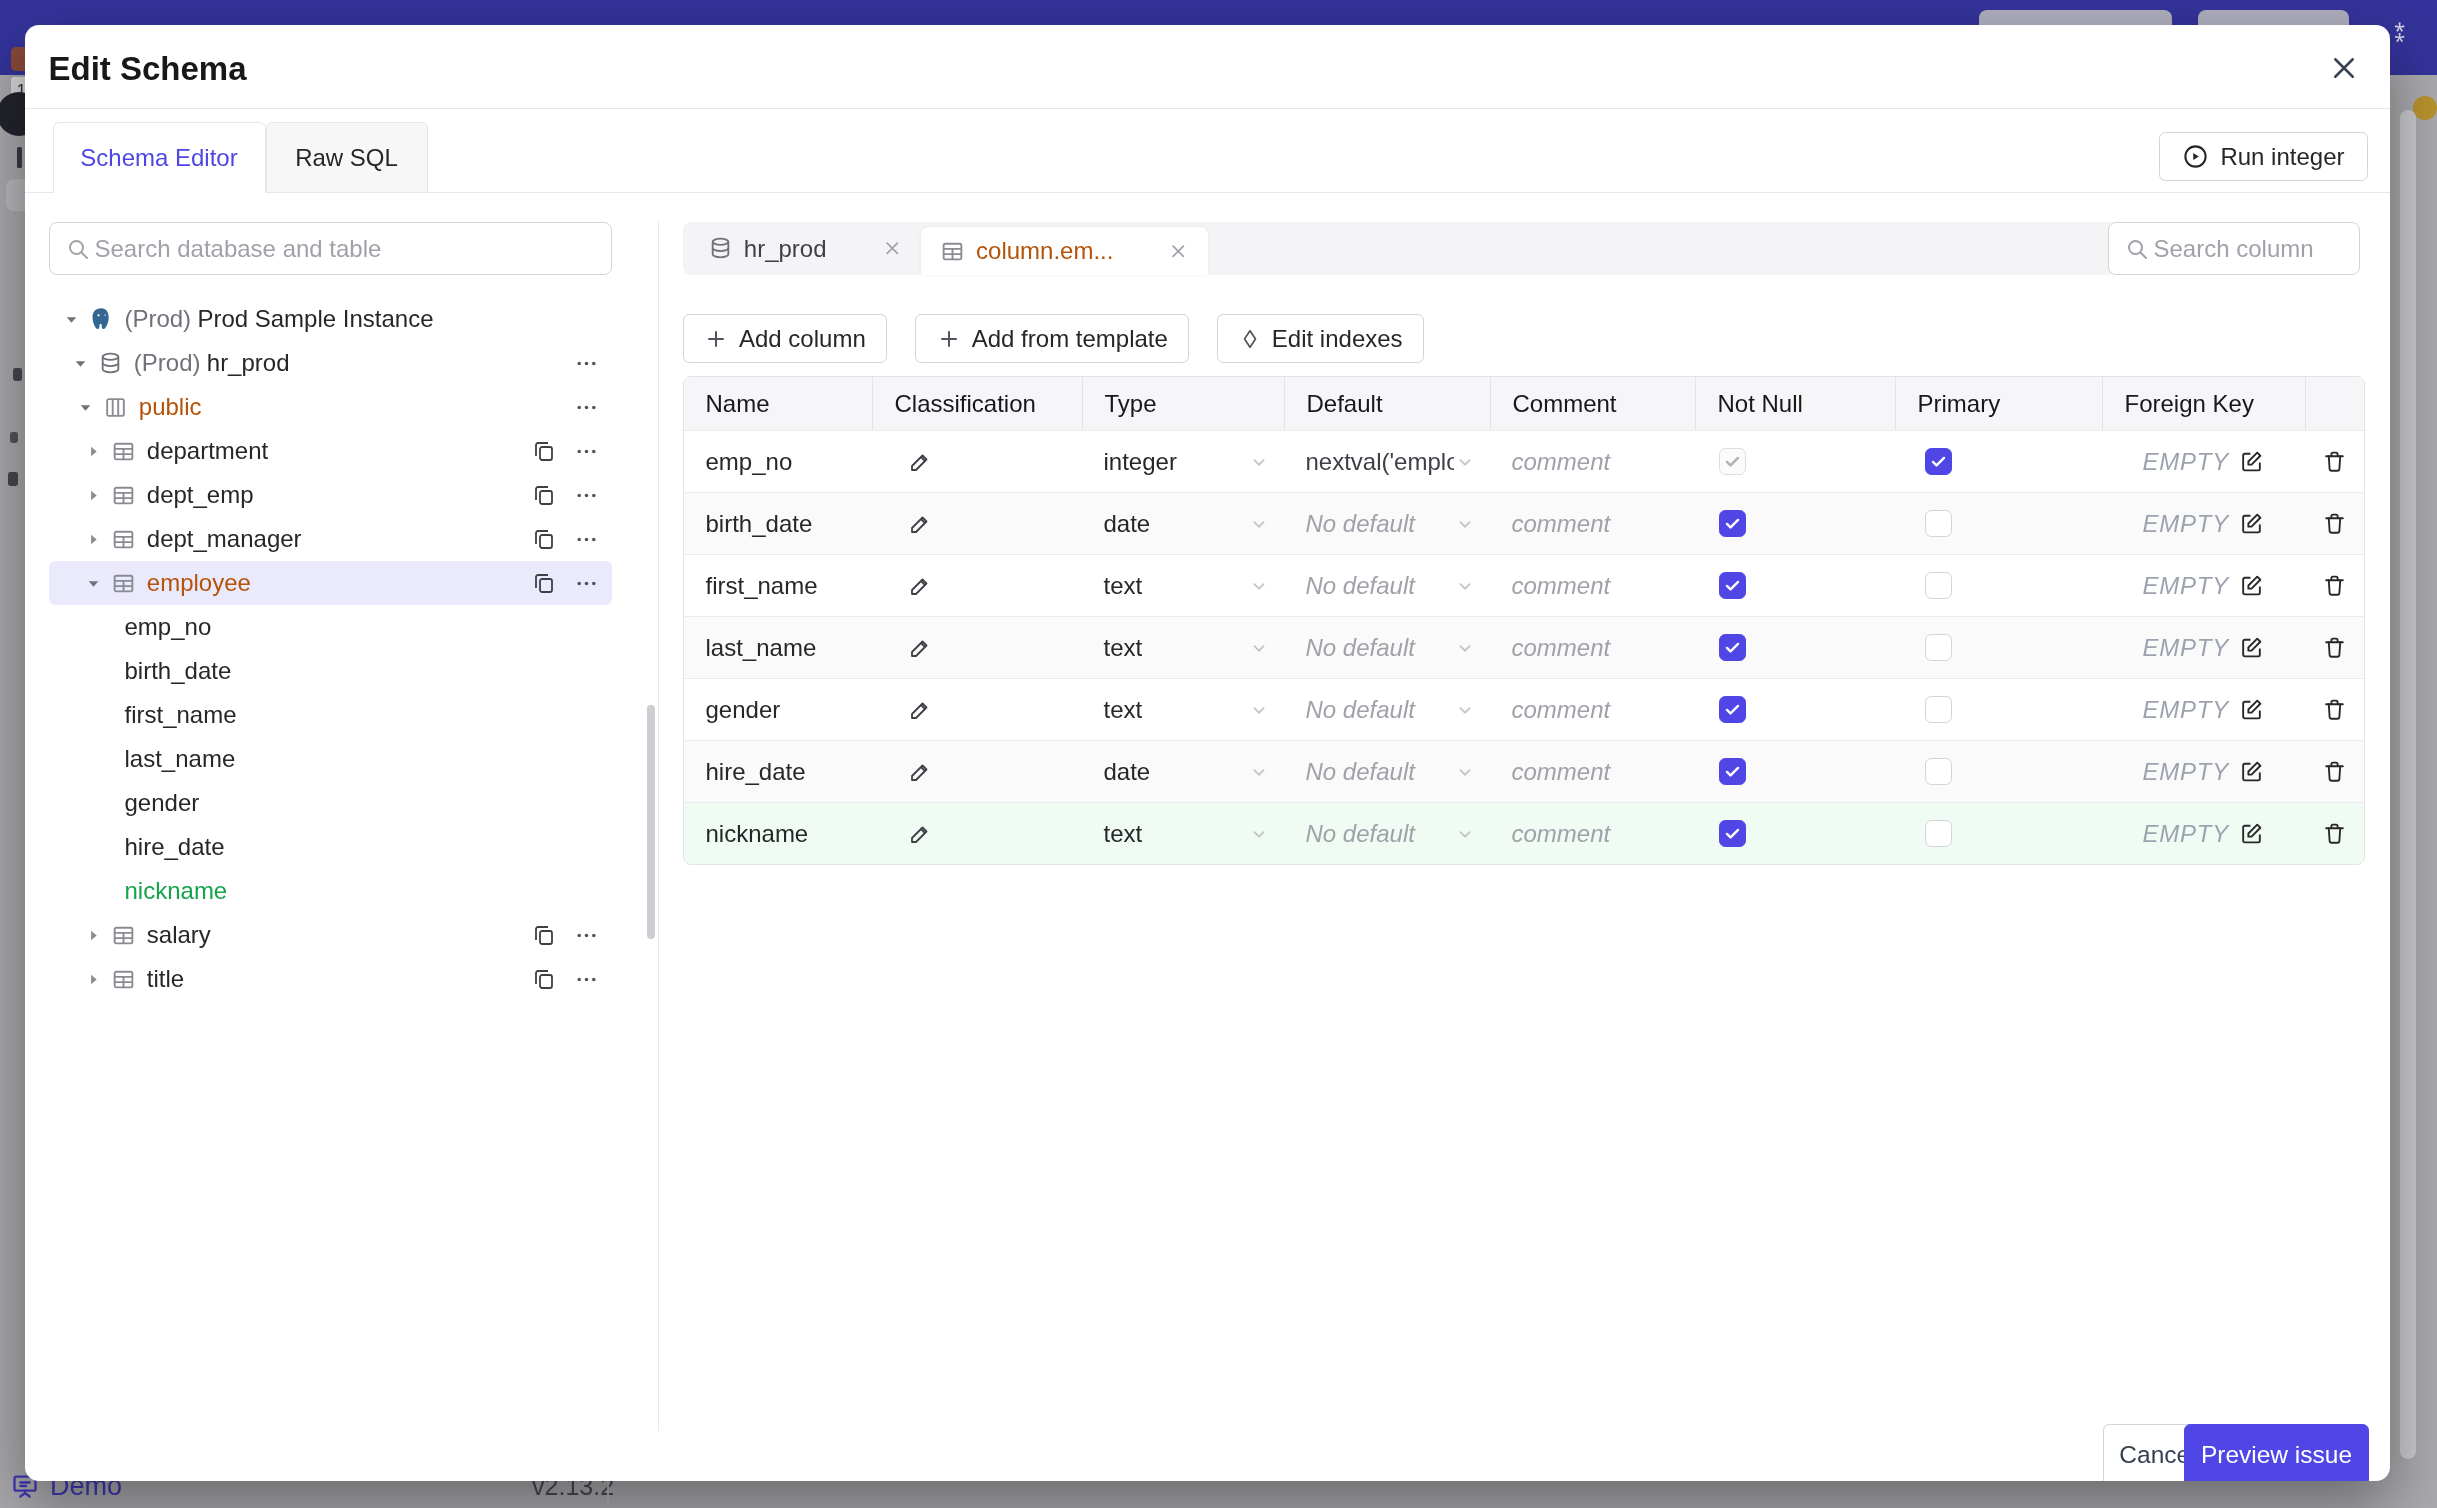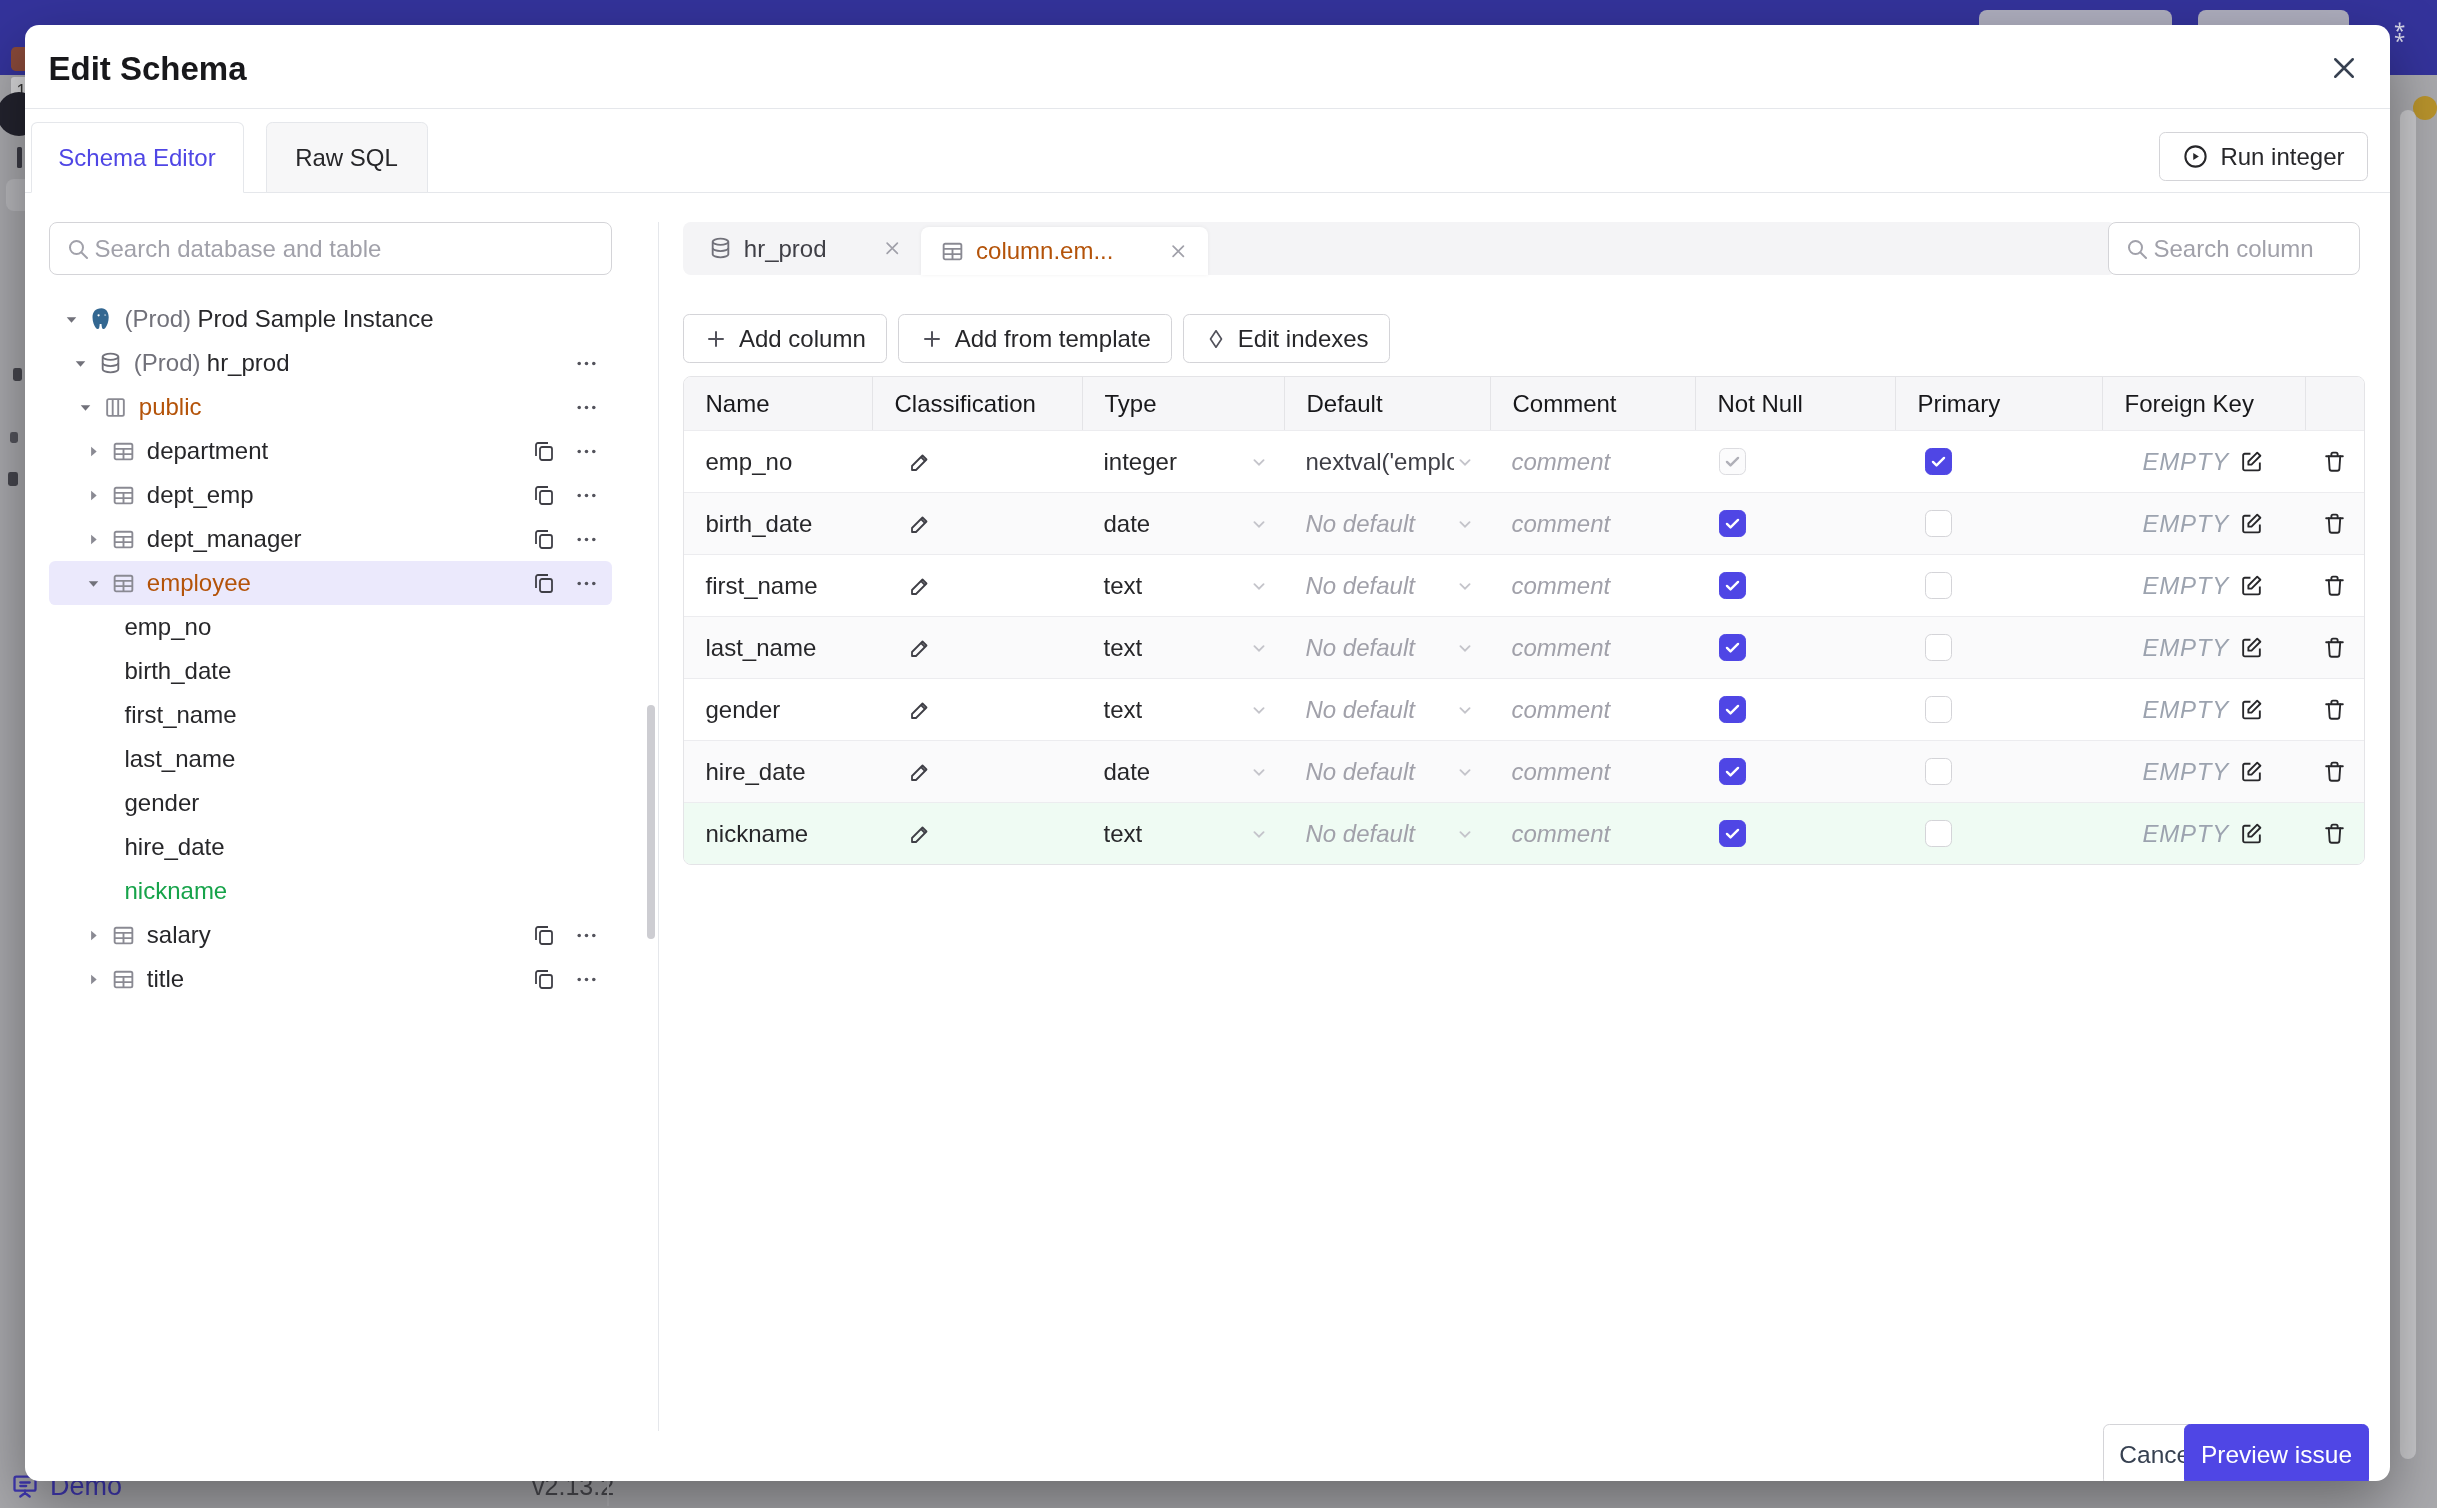--- a/index.html
+++ b/index.html
@@ -37,21 +37,21 @@
     position:absolute; left:24.5px; top:25px; width:2365px; height:1456px;
     background:#fff; border-radius:14px; overflow:hidden;
     box-shadow:0 24px 63px rgba(0,0,0,.38);
   }
   .m-header { position:absolute; left:0; top:0; width:100%; height:84px; border-bottom:0.8px solid #e5e7eb; }
   .m-title { position:absolute; left:24px; top:25px; font-size:33px; font-weight:600; color:#18181b; }
   .m-close { position:absolute; right:27px; top:24px; width:38px; height:38px; display:flex; align-items:center; justify-content:center; cursor:pointer; color:#374151; }
   .m-tabsrow { position:absolute; left:0; top:97px; width:100%; height:71px; border-bottom:0.8px solid #e5e7eb; }
   .mtab { position:absolute; top:0; height:71px; display:flex; align-items:center; justify-content:center; font-size:24px; border:0.8px solid #e5e7eb; background:#f7f7f8; color:#27272a; cursor:pointer; border-radius:6.3px 6.3px 0 0; }
   .mtab.active { background:#fff; color:#4f46e5; border-bottom-color:#fff; }
-  .mtab1 { left:6px; width:213px; }
+  .mtab1 { left:28px; width:213px; }
   .mtab2 { left:241px; width:162px; }
   .run-checks { position:absolute; right:22px; top:10.3px; height:49px; padding:0 22px; display:flex; align-items:center; gap:11px; background:#fff; border:0.8px solid #d4d4d8; border-radius:6.3px; font-size:24px; color:#27272a; cursor:pointer; }
 
   
   .sidebar { position:absolute; left:24px; top:197px; width:563px; height:1183px; }
   .search-box { position:relative; height:53px; border:0.8px solid #d4d4d8; border-radius:8px; background:#fff; display:flex; align-items:center; padding:0 16px; gap:5px; }
   .search-box input { border:none; outline:none; flex:1; font-size:24px; font-family:inherit; color:#27272a; background:transparent; }
   .search-box input::placeholder { color:#a1a1aa; }
   .tree { margin-top:22px; }
   .titem { position:relative; height:44px; display:flex; align-items:center; font-size:24px; color:#27272a; cursor:pointer; border-radius:6.3px; }
@@ -67,21 +67,21 @@
   .side-scrollthumb { position:absolute; left:622px; top:680px; width:8px; height:234px; background:#cdcdd2; border-radius:4px; }
 
   
   .main { position:absolute; left:658px; top:197px; width:1685px; height:1207px; }
   .etabs { position:absolute; left:0; top:0; width:1433px; height:53px; background:#f4f4f6; border-radius:8px; display:flex; align-items:flex-end; padding-left:6.3px; }
   .etab { height:53px; display:flex; align-items:center; gap:11px; padding:0 19px; font-size:24px; color:#3f3f46; cursor:pointer; }
   .etab .xbtn { margin-left:44px; color:#a1a1aa; font-size:24px; }
   .etab.active { height:48px; background:#fff; border-radius:8px 8px 0 0; box-shadow:0 0 4.7px rgba(0,0,0,.06); }
   .etab.active .elabel { color:#b45309; }
   .search-col { position:absolute; right:8px; top:0; width:252px; }
-  .actions { position:absolute; left:0; top:92px; display:flex; gap:11px; }
+  .actions { position:absolute; left:0; top:92px; display:flex; gap:28px; }
   .abtn { height:49px; display:flex; align-items:center; gap:11px; padding:0 20.5px; background:#fff; border:0.8px solid #d4d4d8; border-radius:6.3px; font-size:24px; color:#27272a; cursor:pointer; }
   .abtn .aicon { color:#52525b; display:flex; }
 
   
   .stable { position:absolute; left:0; top:154px; width:1682px; border:0.8px solid #e4e4e7; border-radius:8px; overflow:hidden; background:#fff; }
   .srow { display:grid; grid-template-columns:188px 210px 202px 206px 205px 200px 207px 203px 60px; align-items:center; }
   .shead { background:#f6f6f8; height:53px; font-weight:500; color:#18181b; font-size:24px; }
   .shead .hcell { display:flex; align-items:center; height:100%; padding-left:22px; }
   .shead .hcell + .hcell { border-left:0.8px solid #e4e4e7; }
   .sbody .srow { height:62px; border-top:0.8px solid #ececef; font-size:24px; }

